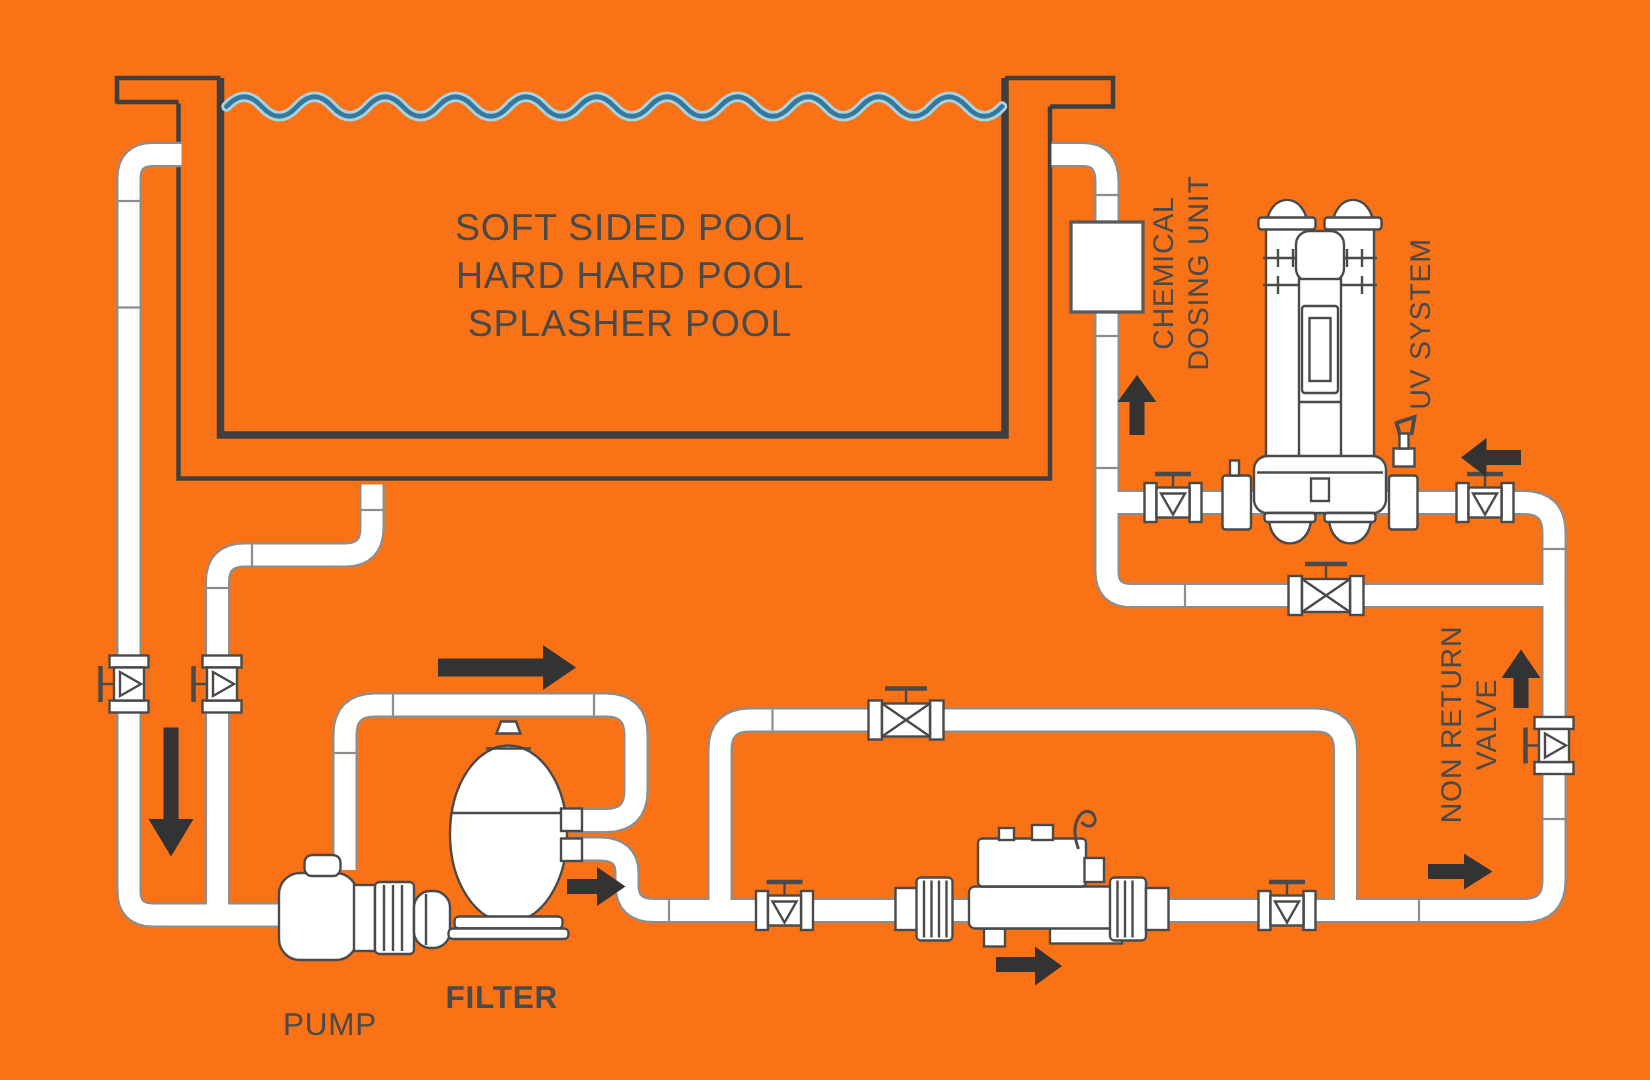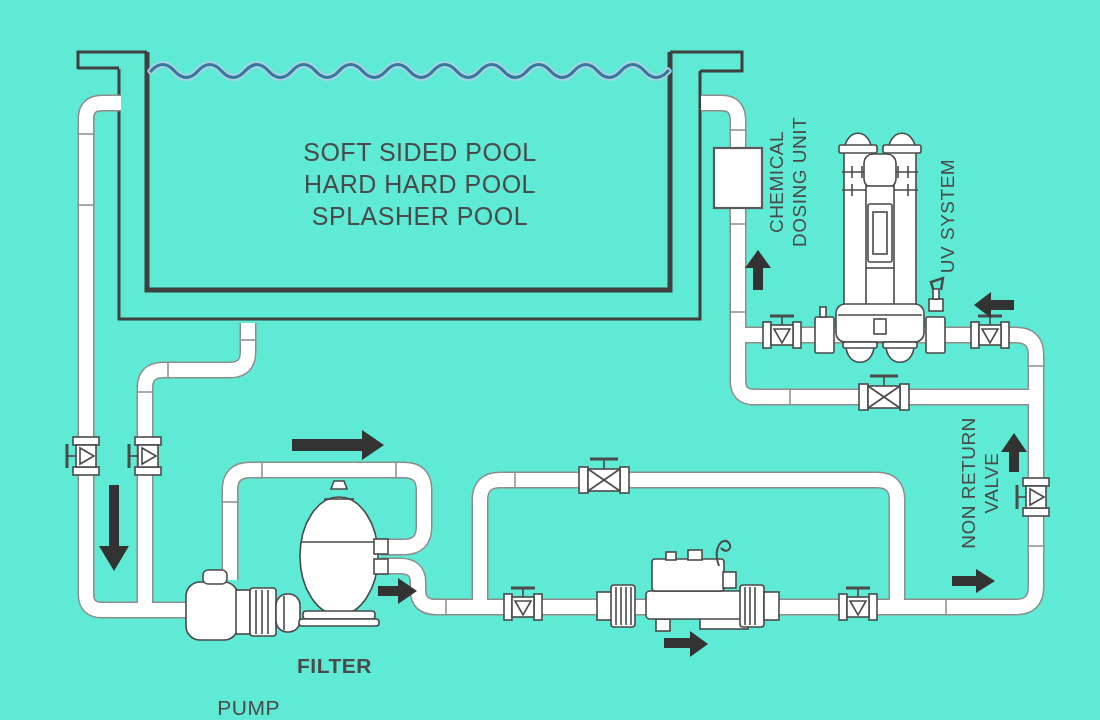--- a/index.html
+++ b/index.html
@@ -1,16 +1,16 @@
 <!DOCTYPE html>
 <html style="--water: #35789b; --water-halo: #a9d2e3; --pool-wall: #3f3f3f; --pipe-outline: #8d8d8d; --component-line: #4a4a4a; --arrow: #333333; --label-text: #4a4a4a;"><head>
 <meta charset="utf-8">
 <style>
   html,body{margin:0;padding:0;background:#fff;}
-  .stage{position:relative;width:1100px;height:720px;background:#5eead4;overflow:hidden;
+  .stage{position:relative;width:1100px;height:720px;background:#f97316;overflow:hidden;
          font-family:"Liberation Sans", sans-serif;}
   .stage svg{position:absolute;left:0;top:0;}
   
   .po{fill:none;stroke:var(--pipe-outline,#8d8d8d);stroke-width:17;}
   .pi{fill:none;stroke:#ffffff;stroke-width:14;}
   .tick{stroke:var(--pipe-outline,#8d8d8d);stroke-width:1.5;}
   .pw{fill:none;stroke:var(--pool-wall,#3f3f3f);}
   .wave-halo{fill:none;stroke:var(--water-halo,#a9d2e3);stroke-width:7;stroke-linecap:round;}
   .wave{fill:none;stroke:var(--water,#35789b);stroke-width:3.2;stroke-linecap:round;}
   .cl, .cl rect, .cl path, .cl ellipse{fill:#fff;stroke:var(--component-line,#4a4a4a);stroke-width:1.6;}
@@ -204,21 +204,21 @@
     <polygon class="ar" points="1014,300 991,300 991,292 974,305 991,318 991,310 1014,310"></polygon>
   </g>
 </svg>
 
   <div class="lbl lbl-pool" style="left:195px;top:136px;width:450px;">
     <div>SOFT SIDED POOL</div>
     <div>HARD HARD POOL</div>
     <div>SPLASHER POOL</div>
   </div>
 
-  <div class="lbl lbl-eq" style="left:160px;top:696px;width:120px;text-align:right;">PUMP</div>
+  <div class="lbl lbl-eq" style="left:160px;top:672px;width:120px;">PUMP</div>
 
   <div class="lbl lbl-eq" style="left:272px;top:654px;width:125px;font-weight:bold;">FILTER</div>
 
 
   <div class="lbl lbl-rot" style="left:704px;top:158px;width:170px;height:48px;">
     <div>CHEMICAL</div>
     <div>DOSING UNIT</div>
   </div>
 
   <div class="lbl lbl-rot" style="left:873px;top:204px;width:150px;height:24px;">UV SYSTEM</div>

